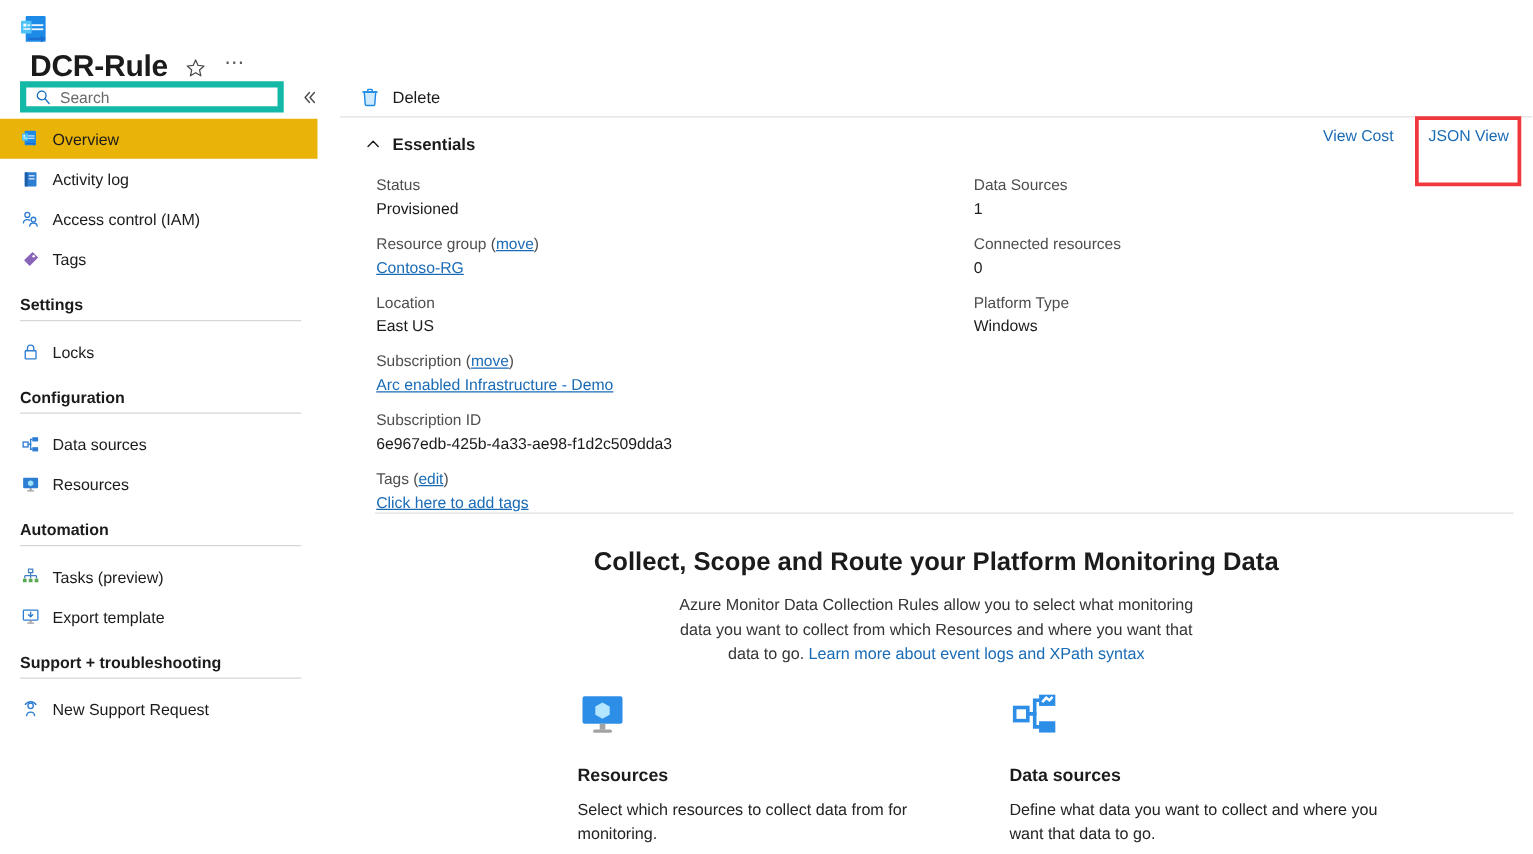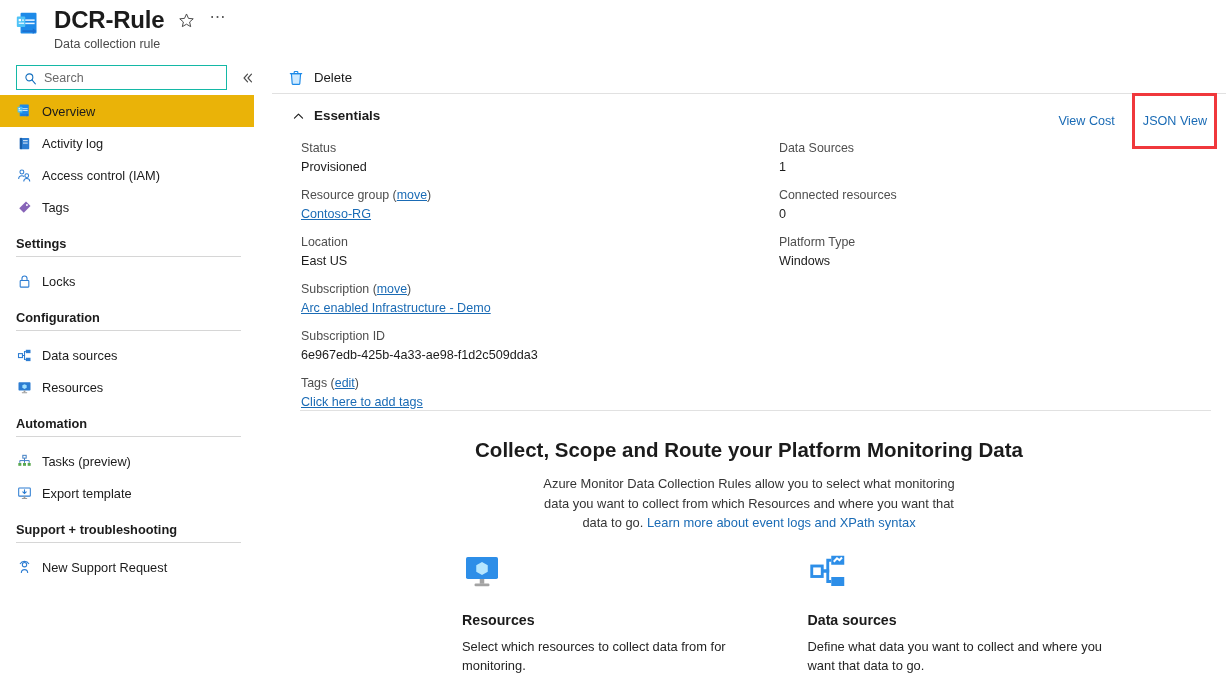--- a/index.html
+++ b/index.html
@@ -17,21 +17,21 @@
   .page { position: relative; width: 1226px; height: 683px; }
 
   
   .left-pane {
     position: absolute; left: 0; top: 0;
     width: 272px; height: 683px;
     background: #ffffff;
   }
   .title-row {
     position: absolute; left: 14px; top: 6px;
-    display: flex; align-items: flex-start;
+    display: flex; align-items: flex-start; flex-direction: column;
   }
   .res-icon { width: 30px; height: 30px; margin-top: 4px; flex: 0 0 30px; }
   .title-block { margin-left: 10px; }
   .title-line { display: flex; align-items: center; }
   .res-title {
     font-size: 24px; font-weight: 600; letter-spacing: -0.2px;
     color: #1b1b1b; line-height: 28px;
   }
   .fav-star {
     margin-left: 14px; width: 17px; height: 17px; cursor: pointer;
@@ -45,21 +45,21 @@
   .res-subtitle {
     font-size: 12.5px; color: #4a4a4a; margin-top: 2px; line-height: 16px;
   }
 
   .search-row {
     position: absolute; left: 16px; top: 65px;
     display: flex; align-items: center; width: 246px;
   }
   .search-box {
     position: relative; width: 211px; height: 25px;
-    border: 1px solid #14b8a6; background: #fff;
+    border: 5px solid #14b8a6; background: #fff;
     display: flex; align-items: center;
   }
   .search-glyph {
     width: 13px; height: 13px; margin-left: 7px; flex: 0 0 13px;
     color: #0f6cbd;
   }
   .search-input {
     border: 0; outline: 0; height: 21px; width: 178px;
     font-family: "Liberation Sans", sans-serif;
     font-size: 12.5px; color: #1b1b1b; margin-left: 5px;
@@ -122,21 +122,21 @@
   
   .essentials-head {
     position: absolute; left: 20px; top: 108px;
     display: flex; align-items: center; cursor: pointer;
   }
   .chev { width: 13px; height: 13px; color: #1b1b1b; }
   .essentials-title {
     margin-left: 9px; font-size: 13.4px; font-weight: 700; color: #1b1b1b;
   }
   .ess-links {
-    position: absolute; top: 110px; right: 9px;
+    position: absolute; top: 98px; right: 9px;
     display: flex; align-items: center;
   }
   .ess-link {
     font-size: 12.6px; color: #1a6bb5; cursor: pointer;
     padding: 4px 6px;
   }
   .ess-link.highlight-target { margin-left: 12px; padding: 4px 10px; }
   .redbox {
     position: absolute; left: 1132px; top: 93px;
     width: 85px; height: 56px;

